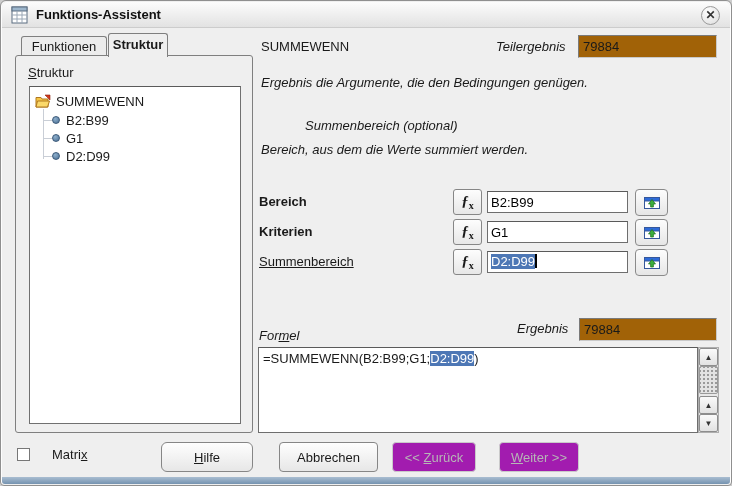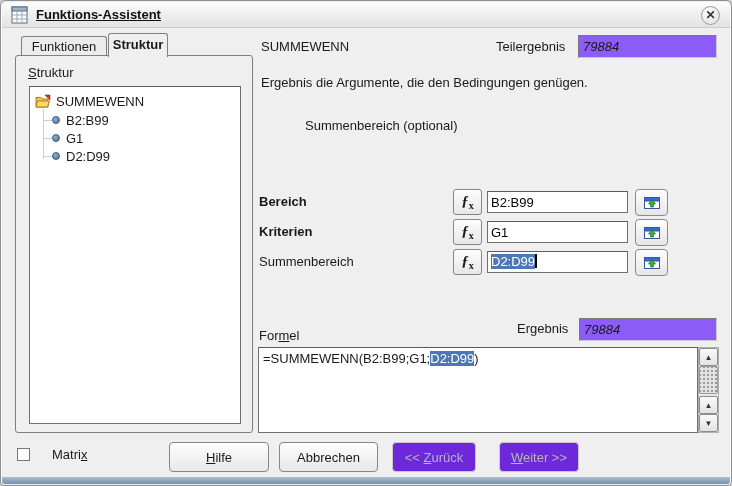--- a/index.html
+++ b/index.html
@@ -19,21 +19,21 @@
     box-shadow: inset -1px 0 0 #fdfdfd, inset 1px 0 0 #fdfdfd;
   }
   
   .titlebar {
     position:absolute; left:1px; top:1px; right:1px; height:26px;
     background: linear-gradient(#fcfcfc, #e2e2e2);
     border-bottom:1px solid #cccccc;
     border-radius:5px 5px 0 0;
   }
   .title-icon { position:absolute; left:9px; top:4px; width:18px; height:18px; }
-  .title-text { position:absolute; left:34px; top:5px; font-weight:bold; color:#111;text-decoration:underline; }
+  .title-text { position:absolute; left:34px; top:5px; font-weight:bold; color:#111; }
   .close-btn {
     position:absolute; right:10px; top:4px; width:19px; height:19px;
     border:1px solid #9a9a9a; border-radius:50%;
     background: radial-gradient(circle at 35% 30%, #ffffff, #dcdcdc);
     color:#333; font-weight:bold; font-size:12px;
     text-align:center; line-height:17px; cursor:default;
   }
   
   .tab {
     position:absolute; background:#efefef;
@@ -61,25 +61,25 @@
   }
   .tree-child { display:flex; align-items:center; height:18px; padding-left:13px; }
   .stub { width:9px; height:1px; background:#c9ced6; }
   .bullet {
     width:8px; height:8px; border-radius:50%;
     background: radial-gradient(circle at 35% 30%, #8fb0cd, #4a6f94);
     border:1px solid #3c5a7a; margin-right:6px;
   }
   
   .fn-name { position:absolute; left:260px; top:38px; }
-  .lbl { position:absolute; }
+  .lbl { position:absolute;font-style:italic; }
   .ro-field {
-    position:absolute; background:#8b5cf6;
+    position:absolute; background:#a16207;
     border:1px solid #7a7a7a; border-bottom-color:#c9c9c9; border-right-color:#c9c9c9;
-    padding:2px 4px; line-height:17px;font-style:italic;
+    padding:2px 4px; line-height:17px;
   }
   
   .arg-label { position:absolute; width:188px; left:258px; line-height:26px; }
   .bold { font-weight:bold; }
   .fx-btn {
     position:absolute; left:452px; width:29px; height:26px;
     border:1px solid #868686; border-radius:3px;
     background:linear-gradient(#fdfdfd,#e7e7e7);
     text-align:center; line-height:22px; cursor:default;
   }
@@ -128,21 +128,21 @@
   }
   .matrix-label { position:absolute; left:51px; top:446px; }
   .btn {
     position:absolute; top:441px; height:30px;
     border:1px solid #868686; border-radius:4px;
     background:linear-gradient(#fefefe,#e7e7e7);
     text-align:center; font-size:13px; color:#1a1a1a;
     display:flex; align-items:center; justify-content:center; cursor:default;
   }
   .btn.disabled {
-    color:#b6b6b6; border-color:#cacaca; background:#6d28d9;
+    color:#b6b6b6; border-color:#cacaca; background:#a21caf;
   }
   .ok-inner { border:1px dotted #666; padding:1px 15px; }
   .accel { text-decoration:underline; }
   
   .bottom-strip {
     position:absolute; left:1px; right:1px; bottom:1px; height:7px;
     background:linear-gradient(#a9bdd1,#7593b0);
     border-radius:0 0 3px 3px;
   }
 </style>
@@ -197,20 +197,21 @@
       </div>
     </div>
   </div>
 
   <div class="fn-name">SUMMEWENN</div>
   <div class="lbl" style="left:495px; top:38px;">Teilergebnis</div>
   <div class="ro-field" style="left:577px; top:34px; width:139px; height:23px;">79884</div>
 
   <div class="lbl" style="left:260px; top:74px;">Ergebnis die Argumente, die den Bedingungen genügen.</div>
   <div class="lbl" style="left:260px; top:117px;margin-left:44px;">Summenbereich (optional)</div>
+  <div class="lbl" style="left:260px; top:141px;">Bereich, aus dem die Werte summiert werden.</div>
 
   <div class="arg-label bold" style="top:188px;">Bereich</div>
   <div class="fx-btn" style="top:188px;"><span class="fx-f">ƒ</span><span class="fx-x">x</span></div>
   <input class="arg-input" style="top: 190px;" value="B2:B99">
   <div class="shrink-btn" style="top:188px;">
     <svg width="18" height="14" viewBox="0 0 18 14">
       <rect x="1.5" y="1.5" width="15" height="11" fill="#ffffff" stroke="#35589c"></rect>
       <rect x="1.5" y="1.5" width="15" height="3.5" fill="#2f6bd8" stroke="#35589c"></rect>
       <path d="M9 3.5 L5.5 8 L7.6 8 L7.6 11 L10.4 11 L10.4 8 L12.5 8 Z" fill="#3cae3c" stroke="#1c6e1c" stroke-width="0.7"></path>
     </svg>
@@ -220,21 +221,21 @@
   <div class="fx-btn" style="top:218px;"><span class="fx-f">ƒ</span><span class="fx-x">x</span></div>
   <input class="arg-input" style="top: 220px;" value="G1">
   <div class="shrink-btn" style="top:218px;">
     <svg width="18" height="14" viewBox="0 0 18 14">
       <rect x="1.5" y="1.5" width="15" height="11" fill="#ffffff" stroke="#35589c"></rect>
       <rect x="1.5" y="1.5" width="15" height="3.5" fill="#2f6bd8" stroke="#35589c"></rect>
       <path d="M9 3.5 L5.5 8 L7.6 8 L7.6 11 L10.4 11 L10.4 8 L12.5 8 Z" fill="#3cae3c" stroke="#1c6e1c" stroke-width="0.7"></path>
     </svg>
   </div>
 
-  <div class="arg-label" style="top:248px;">Summenbereich</div>
+  <div class="arg-label" style="top:248px;text-decoration:underline;">Summenbereich</div>
   <div class="fx-btn" style="top:248px;"><span class="fx-f">ƒ</span><span class="fx-x">x</span></div>
   <div class="arg-input" style="top:250px;"><span class="sel">D2:D99</span><span class="caret"></span></div>
   <div class="shrink-btn" style="top:248px;">
     <svg width="18" height="14" viewBox="0 0 18 14">
       <rect x="1.5" y="1.5" width="15" height="11" fill="#ffffff" stroke="#35589c"></rect>
       <rect x="1.5" y="1.5" width="15" height="3.5" fill="#2f6bd8" stroke="#35589c"></rect>
       <path d="M9 3.5 L5.5 8 L7.6 8 L7.6 11 L10.4 11 L10.4 8 L12.5 8 Z" fill="#3cae3c" stroke="#1c6e1c" stroke-width="0.7"></path>
     </svg>
   </div>
 
@@ -249,21 +250,21 @@
     <div class="sb-thumb"></div>
     <div class="sb-bottom">
       <div class="sb-btn">▲</div>
       <div class="sb-btn">▼</div>
     </div>
   </div>
 
   <div class="checkbox"></div>
   <div class="matrix-label"><span>Matri</span><span class="accel">x</span></div>
 
-  <div class="btn" style="left:168px; width:100px;">
+  <div class="btn" style="left:160px; width:92px;border-radius:6px;">
       <span><span class="accel">H</span><span>ilfe</span></span>
     </div>
   <div class="btn" style="left:278px; width:99px;">Abbrechen</div>
   <div class="btn disabled" style="left:391px; width:84px;">
       <span><span>&lt;&lt; </span><span class="accel">Z</span><span>urück</span></span>
     </div>
   <div class="btn disabled" style="left:498px; width:80px;">
       <span><span class="accel">W</span><span>eiter &gt;&gt;</span></span>
     </div>
 

